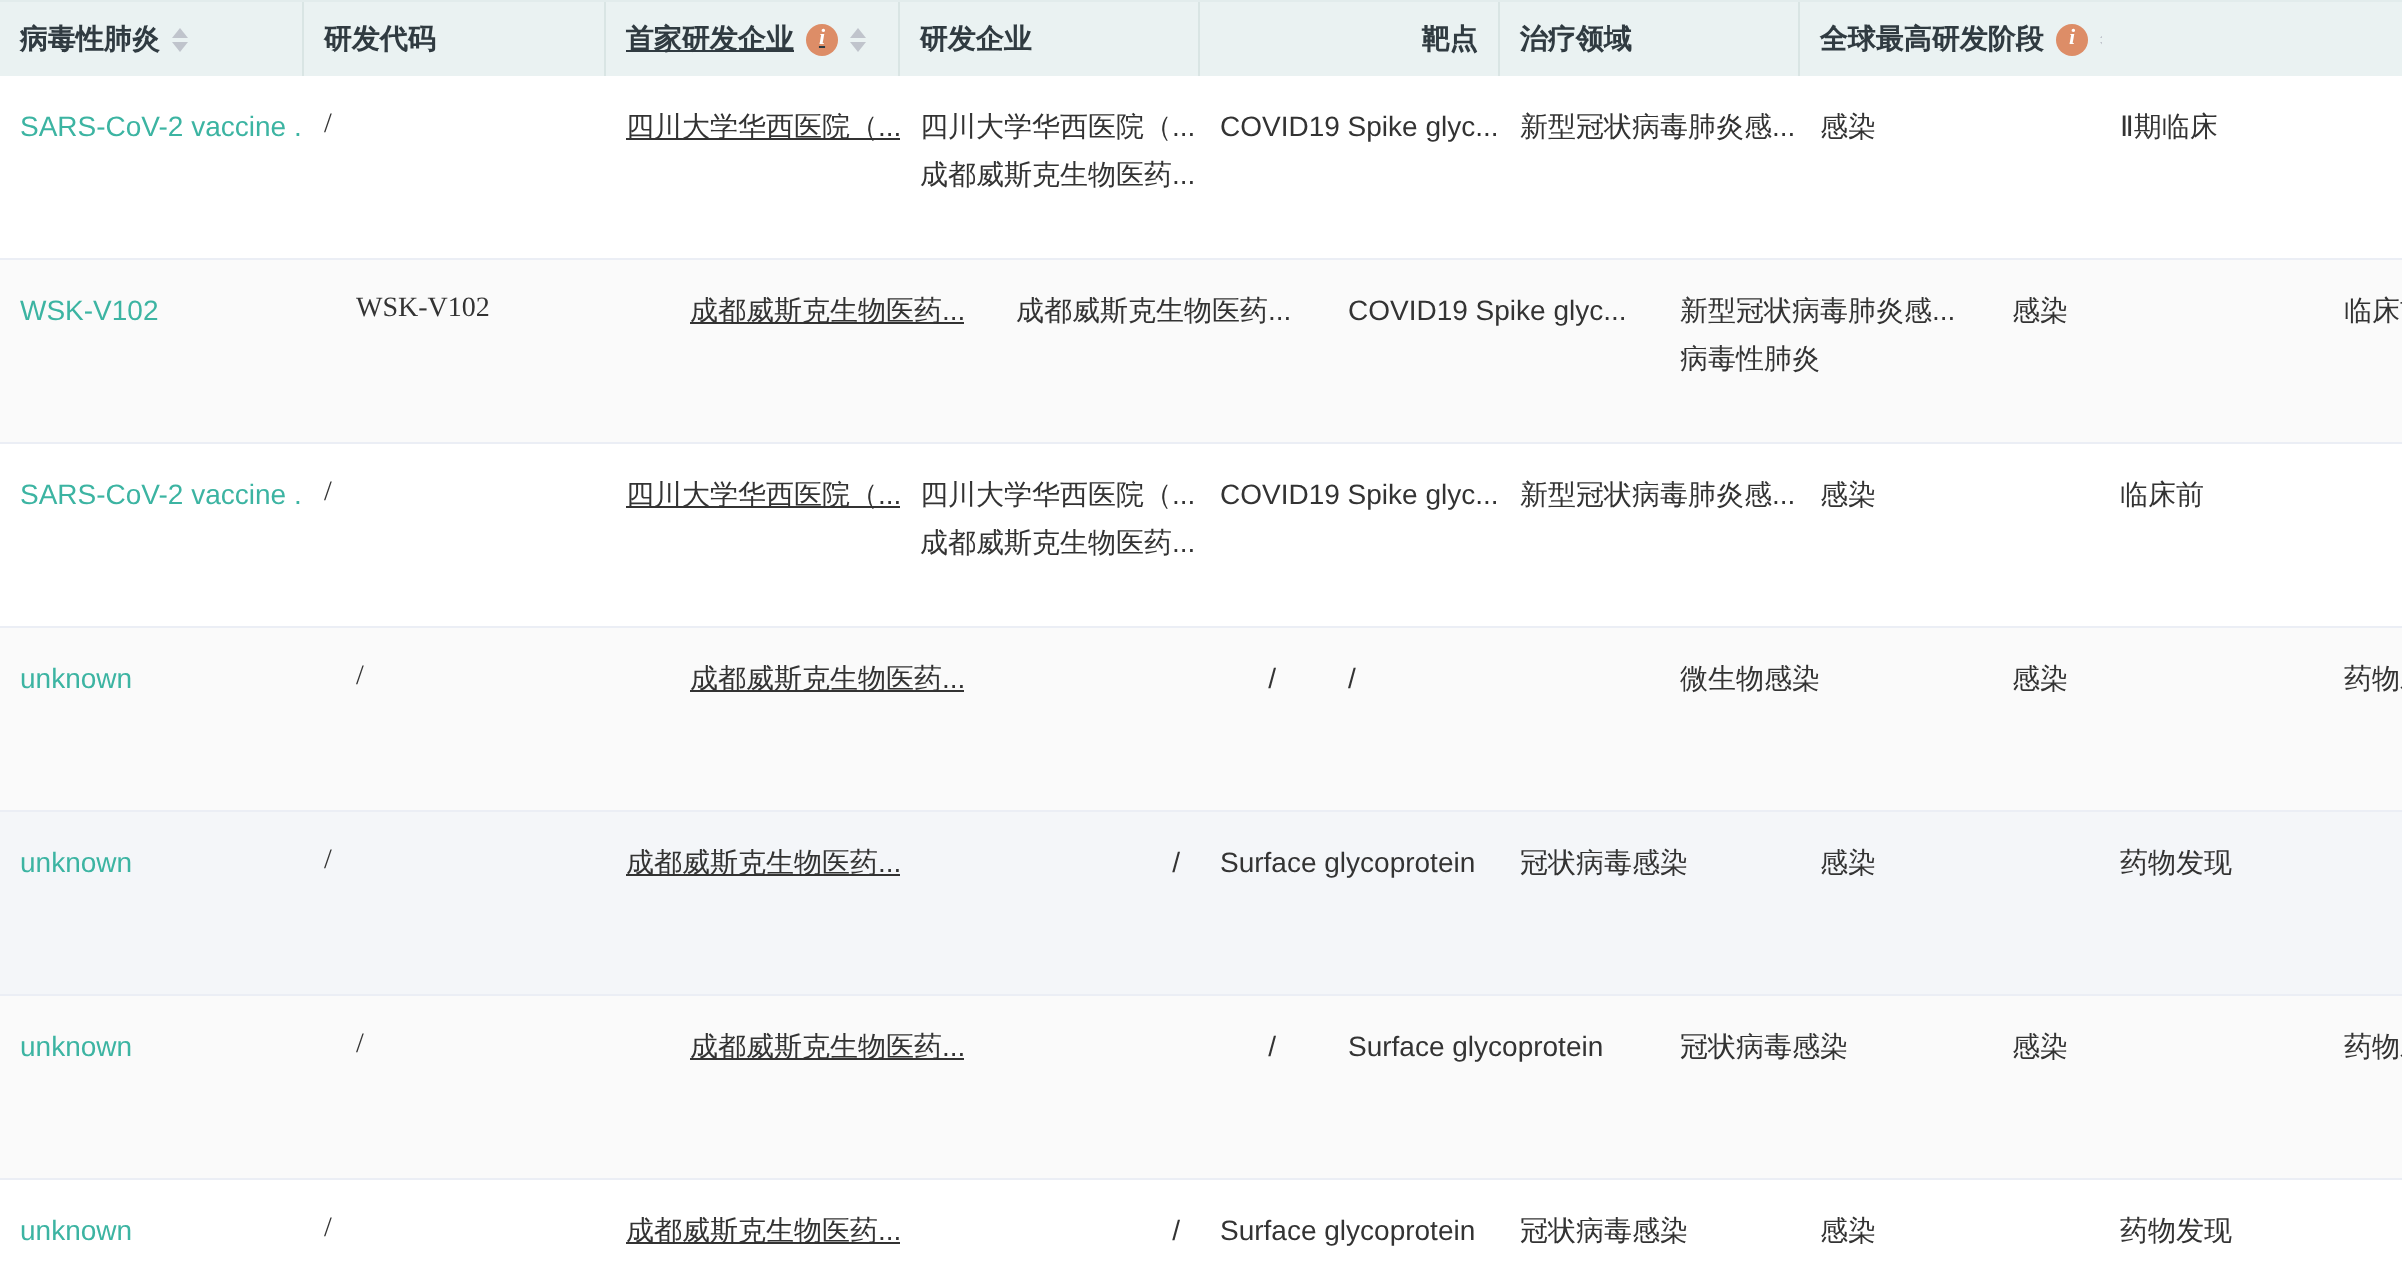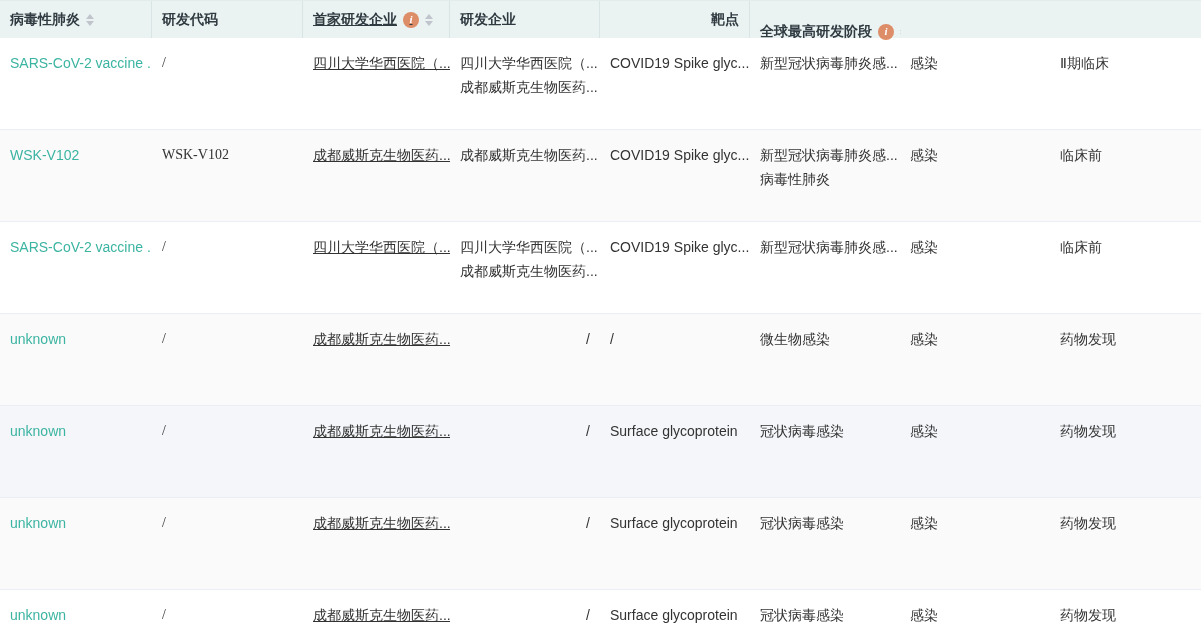--- a/index.html
+++ b/index.html
@@ -5,30 +5,30 @@
   * { margin:0; padding:0; box-sizing:border-box; }
   html,body { width:1201px; height:639px; overflow:hidden; background:#fff;
               font-family:"Liberation Sans","DejaVu Sans",sans-serif; }
   .table { width:1201px; height:639px; font-size:14px; color:#333; }
 
   
   .hrow { display:flex; height:38px; background:#eaf2f2; border-top:1px solid #e2ecec; }
   .hcell { display:flex; align-items:center; gap:6px; padding:0 10px; height:100%;
            font-weight:bold; color:#303b41; white-space:nowrap; overflow:hidden;
            border-right:1px solid #d9e5e4; }
-  .hcell:last-child { border-right:none;margin-top:12px; }
+  .hcell:last-child { border-right:none; }
 
   
   .w0 { flex:0 0 152px; } .w1 { flex:0 0 151px;font-family:Liberation Serif, serif; } .w2 { flex:0 0 147px;text-decoration:underline; }
   .w3 { flex:0 0 150px;text-align:right; } .w4 { flex:0 0 150px;justify-content:flex-end; } .w5 { flex:0 0 150px; }
   .w6 { flex:0 0 150px; } .w7 { flex:0 0 151px; }
 
   
   .brow { display:flex; height:92px; border-bottom:1px solid #ebeef5; background:#fff; }
-  .brow.stripe  { background:#fafafa; }
+  .brow.stripe  { background:#fafafa;gap:16px; }
   .brow.hovered { background:#f4f6f9; }
   .bcell { padding:13px 10px 0; line-height:24px; white-space:nowrap; overflow:hidden; }
   .link { color:#3cb4a2; cursor:pointer; }
 
   
   .caret { display:inline-flex; flex-direction:column; gap:2px; flex:0 0 auto; cursor:pointer; }
   .caret i { display:block; width:0; height:0; border-left:4px solid transparent; border-right:4px solid transparent; }
   .caret .up   { border-bottom:5px solid #c0c4cc; }
   .caret .down { border-top:5px solid #c0c4cc; }
 
@@ -61,20 +61,23 @@
           <i class="up"></i>
           <i class="down"></i>
         </span>
     </div>
     <div class="hcell w3">
       <span>研发企业</span>
     </div>
     <div class="hcell w4">
       <span>靶点</span>
     </div>
+    <div class="hcell w6">
+      <span>治疗领域</span>
+    </div>
     <div class="hcell w7">
       <span>全球最高研发阶段</span>
       <span class="info">i</span>
       <span class="caret">
           <i class="up"></i>
           <i class="down"></i>
         </span>
     </div>
   </div>
 

